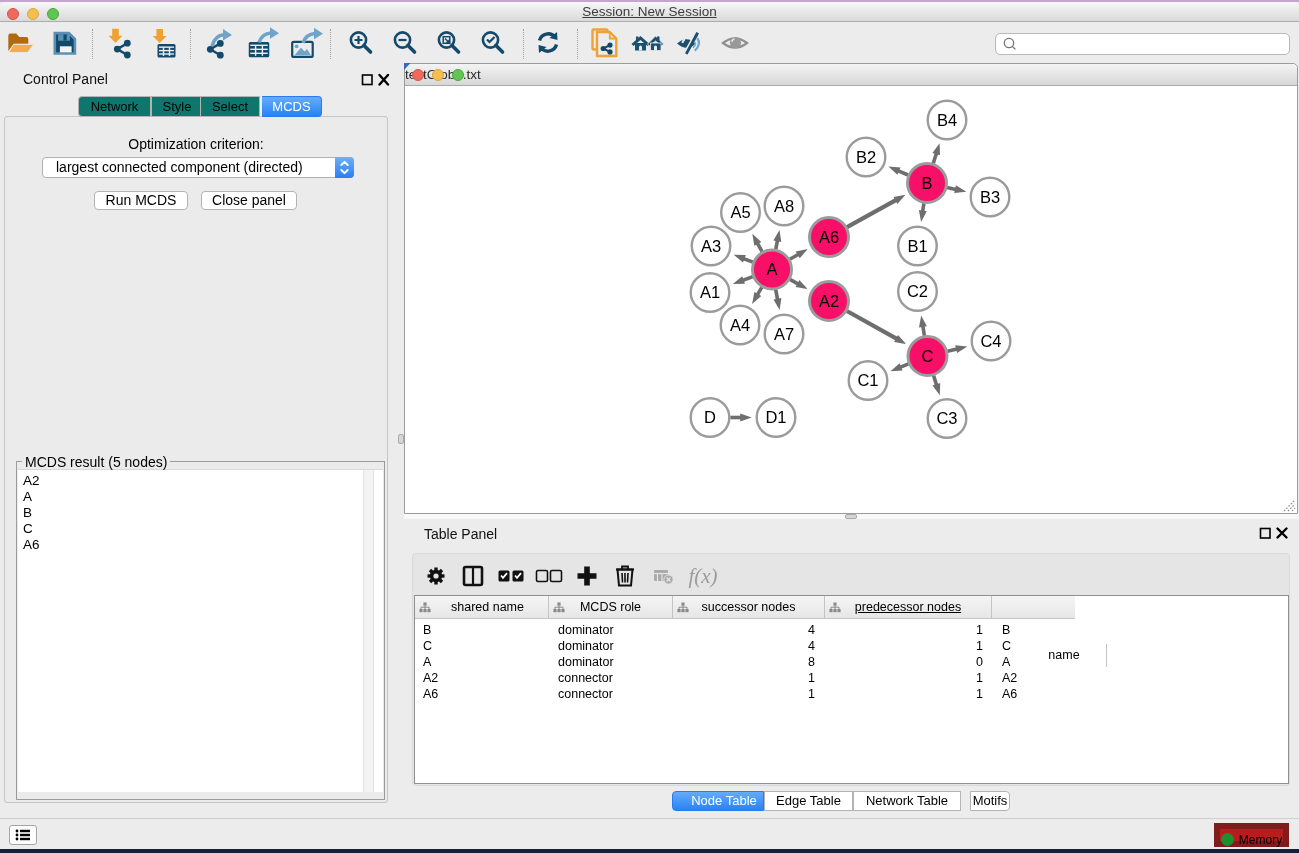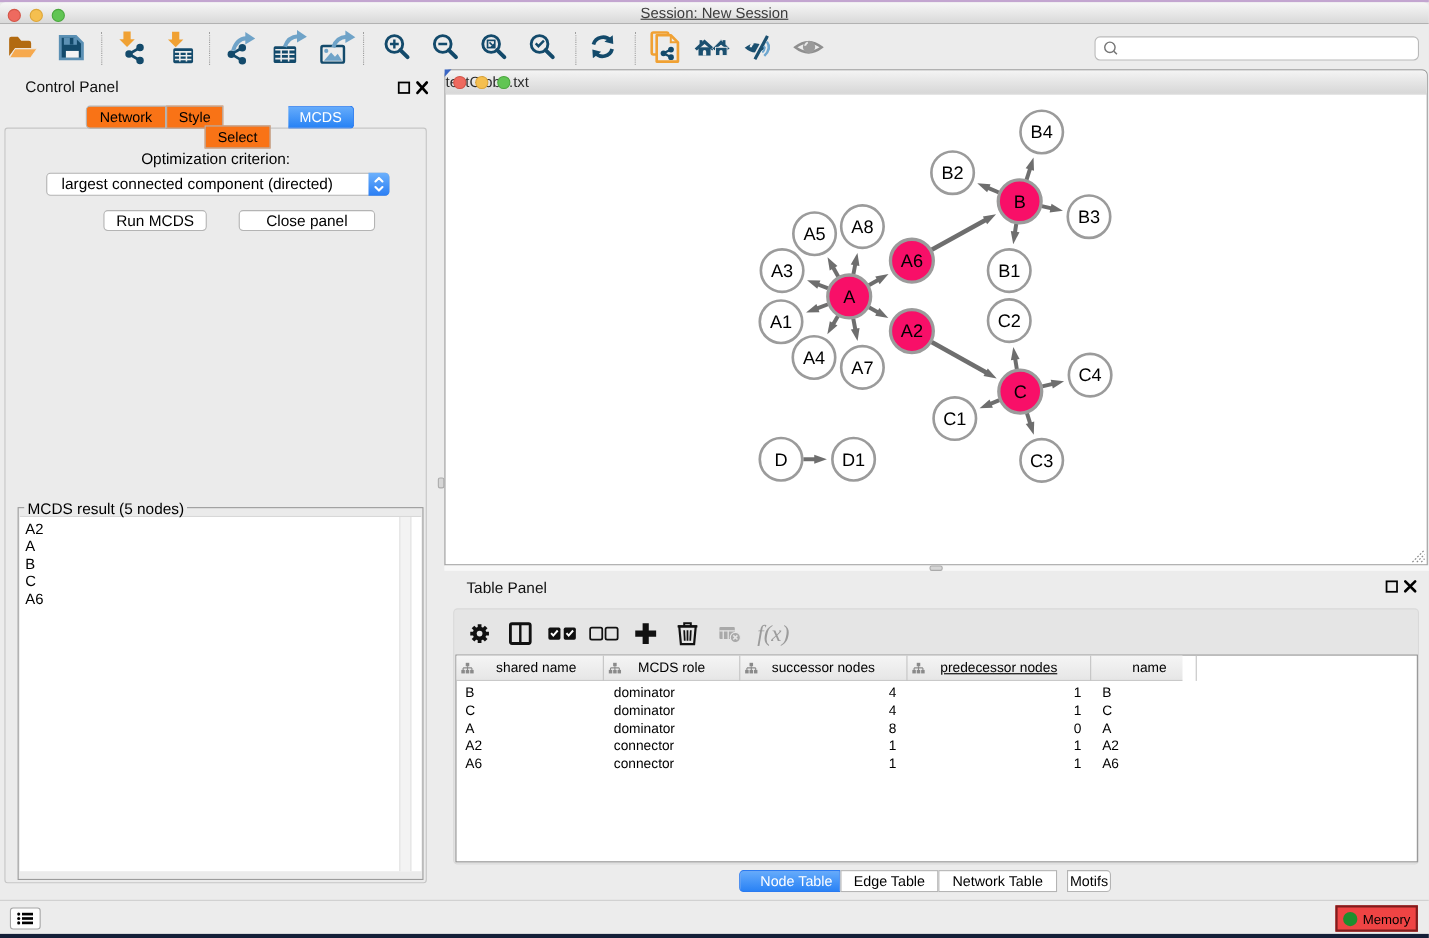--- a/index.html
+++ b/index.html
@@ -14,21 +14,21 @@
 .tl { position:absolute; width:12px; height:12px; border-radius:50%; top:6px; }
 #toolbar { left:0; top:22px; width:1299px; height:41px; background:#ececec; }
 .sep { position:absolute; top:7px; height:30px; width:0;
   border-left:1px dotted #9f9f9f; }
 #search { position:absolute; left:995px; top:11px; width:295px; height:22px; background:#fff;
   border:1px solid #b9b9b9; border-radius:5px; }
 
 #cp-title { left:23px; top:71px; font-size:14px; color:#111; }
 #cp-body { left:4px; top:116px; width:384px; height:687px; background:#ebebeb;
   border:1px solid #c5c5c5; border-radius:3px; }
-.tab { position:absolute; top:96px; height:21px; background:#f97316; border:1px solid #b4b4b4;
+.tab { position:absolute; top:96px; height:21px; background:#0f766e; border:1px solid #b4b4b4;
   font-size:13px; text-align:center; line-height:19px; color:#000; }
 .button { position:absolute; background:#fff; border:1px solid #b4b4b4; border-radius:4px;
   font-size:14px; text-align:center; color:#000; }
 #dropdown { position:absolute; left:42px; top:157px; width:312px; height:21px; background:#fff;
   border:1px solid #b2b2b2; border-radius:4px; font-size:14px; line-height:19px;
   padding-left:13px; color:#000; }
 #dd-step { position:absolute; right:-1px; top:-1px; width:19px; height:21px; border-radius:0 4px 4px 0;
   background:linear-gradient(#6db1fc,#2a7ef4); }
 #fieldset { left:16px; top:461px; width:369px; height:339px; border:1px solid #9b9b9b; }
 #legend { left:22px; top:455px; font-size:14px; line-height:14px; background:#ebebeb; padding:0 3px; color:#000; }
@@ -55,22 +55,22 @@
   border-right:1px solid #c4c4c4; text-align:center; }
 .trow { position:absolute; font-size:12.5px; color:#000; height:16px; line-height:16px; }
 
 .btab { position:absolute; top:791px; height:20px; background:#fff; border:1px solid #b4b4b4;
   font-size:13px; text-align:center; line-height:18px; color:#000; }
 
 #statusbar { left:0; top:818px; width:1299px; height:31px; background:#ececec;
   border-top:1px solid #cfcfcf; }
 #listbtn { position:absolute; left:9px; top:6px; width:28px; height:20px; background:#fdfdfd;
   border:1px solid #a5a5a5; border-radius:3px; }
-#membtn { position:absolute; left:1214px; top:4px; width:75px; height:24px; background:#ef4444;
-  border:2px solid #7f1d1d; font-size:12px; line-height:22px; text-align:center; color:#000; }
+#membtn { position:absolute; left:1214px; top:4px; width:75px; height:24px; background:#b91c1c;
+  border:6px solid #7f1d1d; font-size:12px; line-height:22px; text-align:center; color:#000; }
 #bottomstrip { left:0; top:849px; width:1299px; height:4px; background:#141f38; }
 </style>
 </head>
 <body>
 <div class="abs" id="topline"></div>
 <div class="abs" id="titlebar">
   <div class="ttl">Session: New Session</div>
   <div class="tl" style="left:7px;background:#ee6a5f;border:0.5px solid #d35548;"></div>
   <div class="tl" style="left:27px;background:#f5bf4f;border:0.5px solid #dda639;"></div>
   <div class="tl" style="left:47px;background:#61c554;border:0.5px solid #4aa73e;"></div>
@@ -215,33 +215,33 @@
 </div>
 
 <div class="abs" id="cp-title">Control Panel</div>
 <svg class="abs" style="left:357px;top:73px;" width="34" height="14" viewBox="0 0 34 14">
   <rect x="5.5" y="2" width="9.5" height="9.5" fill="none" stroke="#000" stroke-width="1.6"></rect>
   <path d="M22.5 2 L31 11.5 M31 2 L22.5 11.5" stroke="#000" stroke-width="2.4" stroke-linecap="round"></path>
 </svg>
 <div class="abs" id="cp-body"></div>
 <div class="tab" style="left:78px;width:73px;border-radius:4px 0 0 4px;">Network</div>
 <div class="tab" style="left:151px;width:52px;">Style</div>
-<div class="tab" style="left:186px;width:60px;margin-top:18px;">Select</div>
+<div class="tab" style="left:200px;width:60px;">Select</div>
 <div class="tab" style="left:262px;width:60px;border-left:0;border-radius:0 4px 4px 0;background:linear-gradient(#66acfb,#2782f5);color:#fff;border-color:#2a7af0;">MCDS</div>
 <div class="abs" style="left:4px;top:136px;width:384px;text-align:center;font-size:14px;color:#000;">Optimization criterion:</div>
 <div id="dropdown">largest connected component (directed)
   <div id="dd-step">
     <svg width="19" height="21" viewBox="0 0 19 21">
       <path d="M6.3 8 L9.5 4.8 L12.7 8" fill="none" stroke="#fff" stroke-width="1.9" stroke-linecap="round" stroke-linejoin="round"></path>
       <path d="M6.3 13 L9.5 16.2 L12.7 13" fill="none" stroke="#fff" stroke-width="1.9" stroke-linecap="round" stroke-linejoin="round"></path>
     </svg>
   </div>
 </div>
 <div class="button" style="left:94px;top:191px;width:94px;height:19px;line-height:17px;">Run MCDS</div>
-<div class="button" style="left:217px;top:191px;width:124px;height:19px;line-height:17px;">Close panel</div>
+<div class="button" style="left:201px;top:191px;width:96px;height:19px;line-height:17px;">Close panel</div>
 <div class="abs" id="fieldset"></div>
 <div class="abs" id="listbox">
   <div class="items">A2<br>A<br>B<br>C<br>A6</div>
   <div id="sbtrack"></div>
 </div>
 <div class="abs" id="legend">MCDS result (5 nodes)</div>
 
 <div class="abs" id="netwin">
   <svg style="position:absolute;left:-1px;top:-1px;z-index:5;" width="8" height="8" viewBox="0 0 8 8">
       <path d="M0,0 L6.5,0 L0,7 Z" fill="#3a66c4"></path>
@@ -435,21 +435,21 @@
         </svg>successor nodes</div>
 <div class="hcell" style="left:410px;width:167px;text-decoration:underline;"><svg width="12" height="12" style="position:absolute;left:4px;top:6px;" viewBox="0 0 12 12">
           <g fill="#8a8a8a" stroke="none">
             <rect x="4.4" y="0.5" width="3.2" height="3.2"></rect>
             <rect x="0.4" y="7" width="3.2" height="3.2"></rect>
             <rect x="4.4" y="7" width="3.2" height="3.2"></rect>
             <rect x="8.4" y="7" width="3.2" height="3.2"></rect>
           </g>
           <path d="M6,3.7 L6,5.2 M2,5.2 L10,5.2 M2,5.2 L2,7 M6,5.2 L6,7 M10,5.2 L10,7" stroke="#8a8a8a" stroke-width="1" fill="none"></path>
         </svg>predecessor nodes</div>
-<div class="hcell" style="left:588px;width:85px;">name</div>
+<div class="hcell" style="left:607px;width:85px;margin-top:48px;">name</div>
   </div>
 <div class="trow" style="left:8px;top:26px;width:120px;">B</div>
 <div class="trow" style="left:143px;top:26px;width:120px;">dominator</div>
 <div class="trow" style="left:259px;top:26px;width:141px;text-align:right;">4</div>
 <div class="trow" style="left:411px;top:26px;width:157px;text-align:right;">1</div>
 <div class="trow" style="left:587px;top:26px;width:80px;">B</div>
 <div class="trow" style="left:8px;top:42px;width:120px;">C</div>
 <div class="trow" style="left:143px;top:42px;width:120px;">dominator</div>
 <div class="trow" style="left:259px;top:42px;width:141px;text-align:right;">4</div>
 <div class="trow" style="left:411px;top:42px;width:157px;text-align:right;">1</div>

